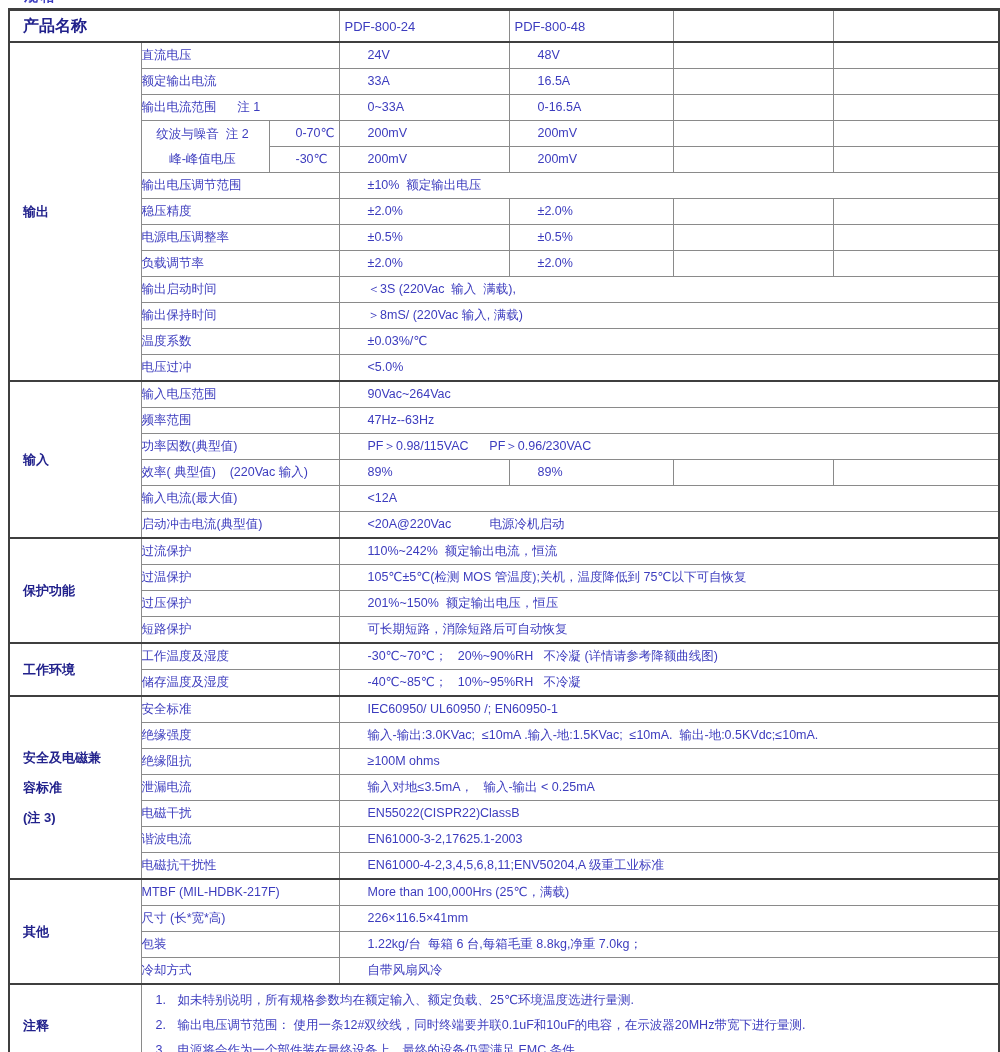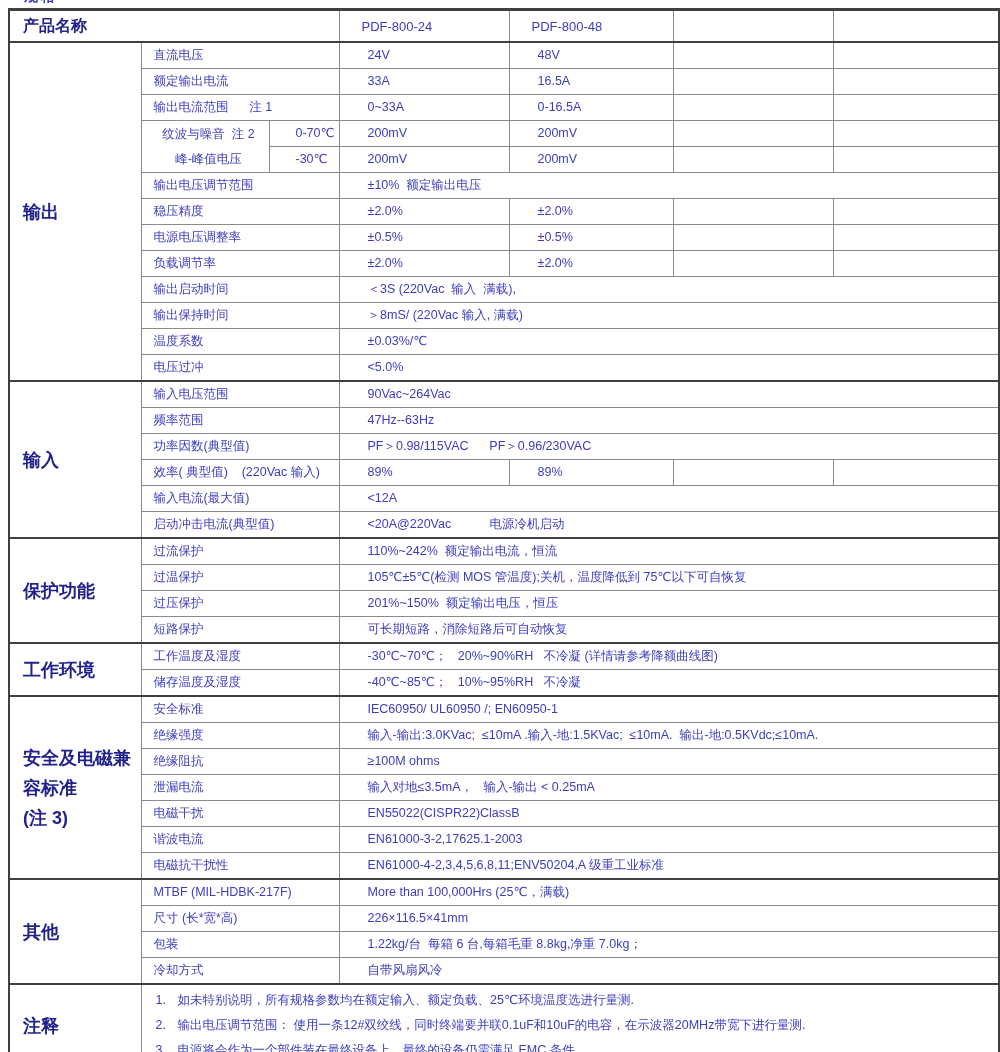--- a/index.html
+++ b/index.html
@@ -20,27 +20,27 @@
     margin:8px 0 0 8px;
     border:2px solid #3f3f3f;border-top-width:3px;
   }
   td{
     border:1px solid #8a8a8a;height:25px;color:#3c3cbe;font-size:12.5px;
     padding:0 5px 0 8px;overflow:hidden;white-space:pre;vertical-align:middle;
     line-height:15px;
   }
   tr.sec-top > td{border-top:2px solid #3f3f3f;}
   td.cat{
-    color:#22228c;font-weight:bold;font-size:18px;padding-left:13px;
+    color:#22228c;font-weight:bold;font-size:13px;padding-left:13px;
     line-height:30px;white-space:pre;
   }
   tr.hdr td{height:22px;}
   tr.hdr td.cat{font-size:16px;margin-top:42px;}
-  td.model{font-size:13px;padding-left:22px;}
-  td.param{padding-left:12px;}
+  td.model{font-size:13px;padding-left:5px;}
+  td.param{padding-left:0;}
   td.val{padding-left:28px;}
   td.sub{padding-left:26px;}
   td.multiline{line-height:25px;text-align:center;}
   td.notes{padding:3px 0;vertical-align:middle;white-space:normal;}
   .noteline{line-height:25px;height:25px;padding-left:14px;white-space:pre;
     color:#3c3cbe;font-size:12.5px;}
   .nnum{display:inline-block;min-width:22px;}
 </style>
 </head>
 <body>

